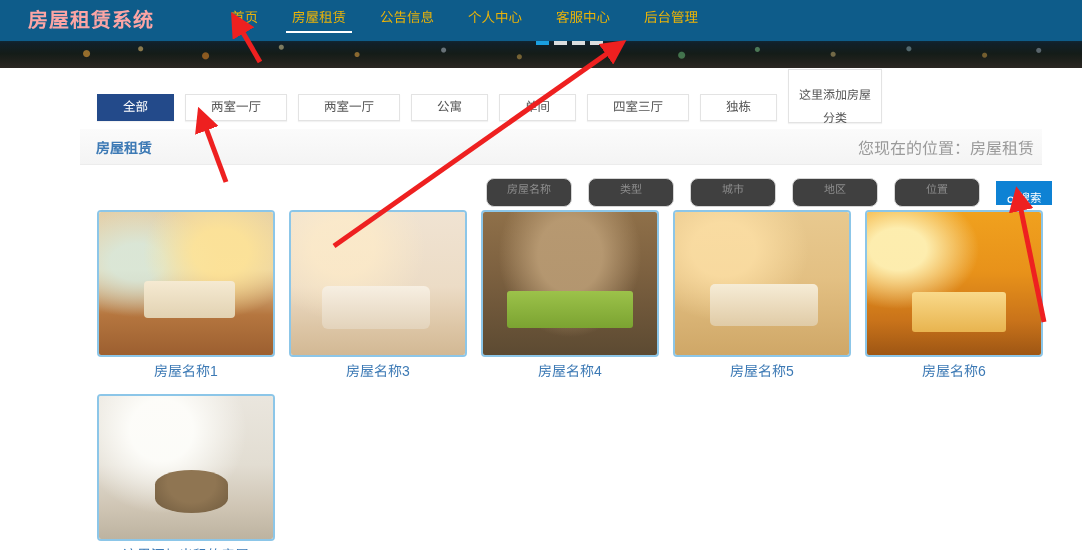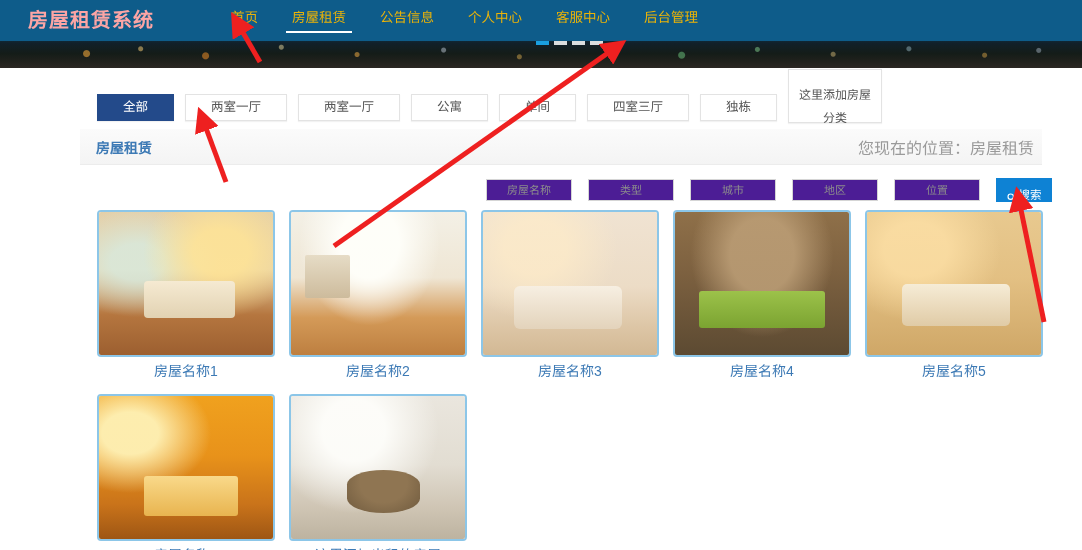--- a/index.html
+++ b/index.html
@@ -91,22 +91,22 @@
     display:flex;align-items:center;justify-content:space-between;z-index:4;
   }
   .crumb-title{color:#3d7ab5;font-size:14px;font-weight:bold;margin-left:16px;}
   .crumb-loc{color:#9a9a9a;font-size:16px;margin-right:8px;font-family:Liberation Serif, serif;}
 
   
   .search-row{
     position:absolute;left:486px;top:178px;display:flex;align-items:center;gap:16px;z-index:5;
   }
   .sfield{
-    width:86px;height:22px;line-height:20px;text-align:center;
-    border:1px solid #d5d5d5;border-radius:0;background:#4c1d95;
+    width:86px;height:29px;line-height:20px;text-align:center;
+    border:1px solid #d5d5d5;border-radius:8px;background:#404040;
     color:#8c8c8c;font-size:11px;box-sizing:border-box;cursor:text;
   }
   .sbtn{
     width:56px;height:24px;background:#0e82d4;color:#ffffff;border:none;
     font-size:11.5px;display:flex;align-items:flex-end;justify-content:center;gap:3px;
     cursor:pointer;box-sizing:border-box;
   }
   .sbtn svg{display:block;}
 
   
@@ -231,26 +231,20 @@
 
   <div class="cards">
     <div class="card">
       <div class="card-img">
           <div class="ph ph-1"></div>
         </div>
       <div class="card-cap">房屋名称1</div>
     </div>
     <div class="card">
       <div class="card-img">
-          <div class="ph ph-2"></div>
-        </div>
-      <div class="card-cap">房屋名称2</div>
-    </div>
-    <div class="card">
-      <div class="card-img">
           <div class="ph ph-3"></div>
         </div>
       <div class="card-cap">房屋名称3</div>
     </div>
     <div class="card">
       <div class="card-img">
           <div class="ph ph-4"></div>
         </div>
       <div class="card-cap">房屋名称4</div>
     </div>

